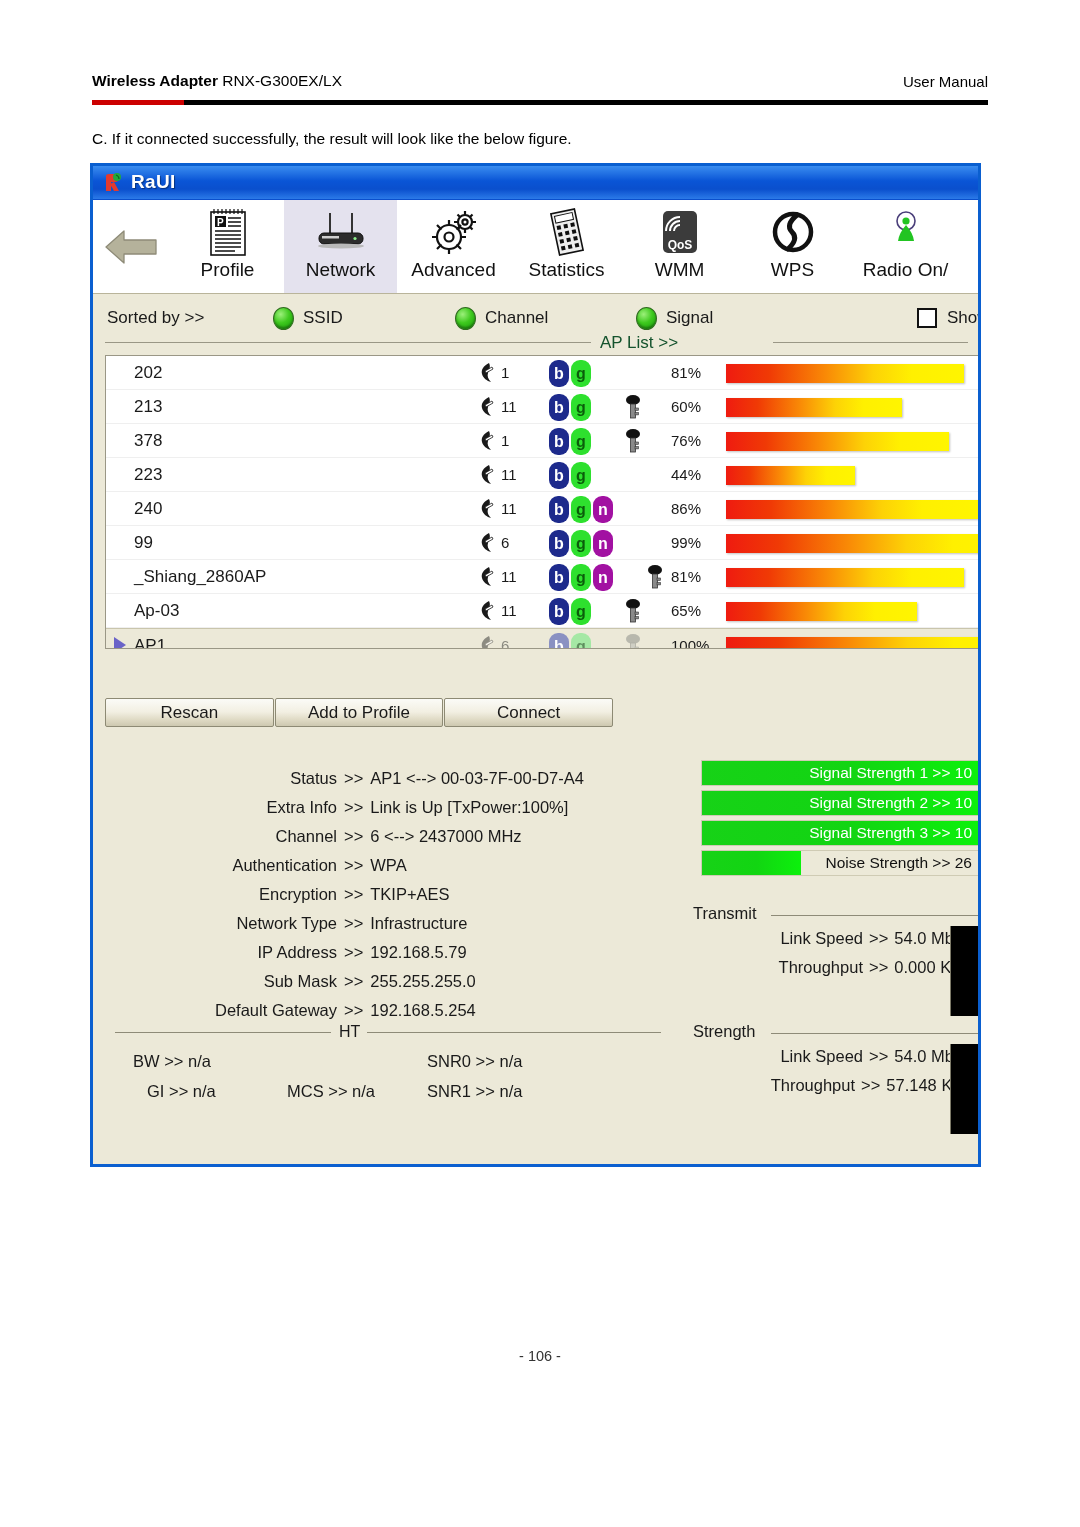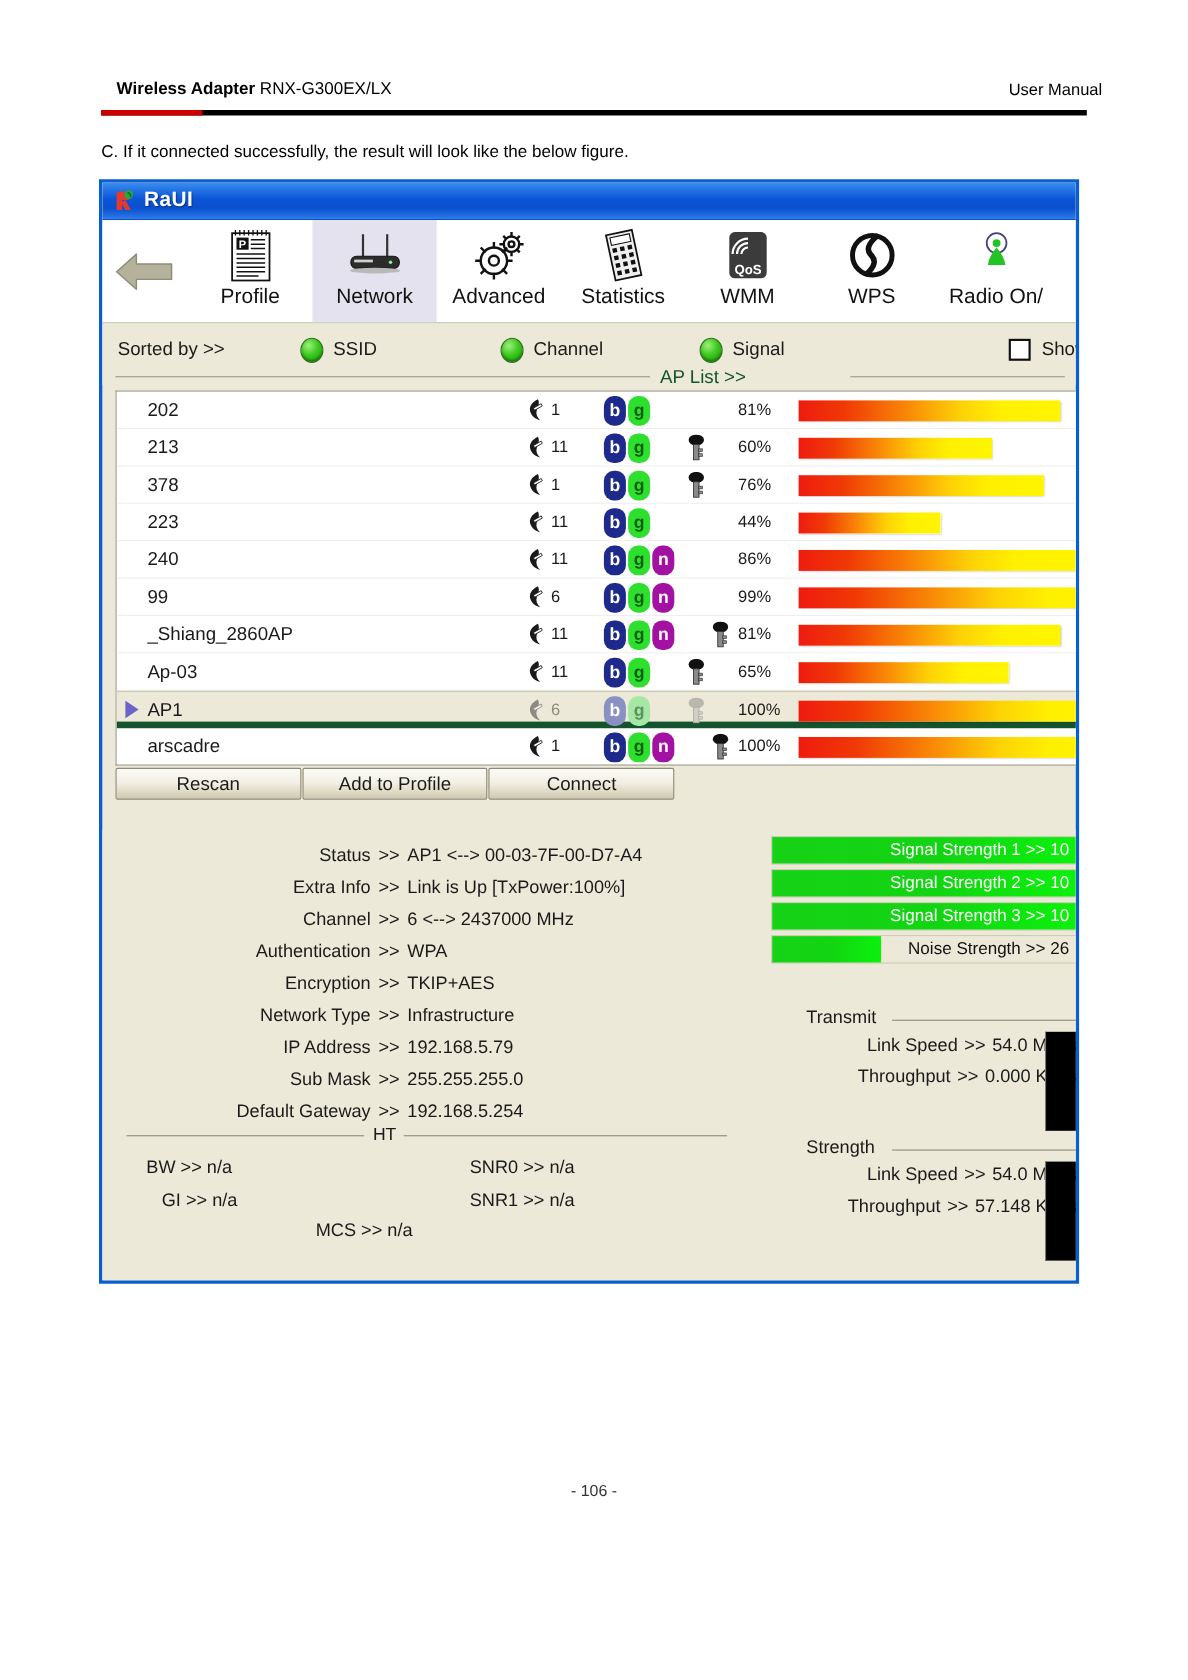--- a/index.html
+++ b/index.html
@@ -7,21 +7,21 @@
   body {
     width:1080px; height:1527px;
     background:#ffffff;
     font-family:"Liberation Sans", sans-serif;
     position:relative;
     overflow:hidden;
   }
 
   
   #page-header{
-    position:absolute; left:92px; top:72px; width:896px; height:30px;margin-left:14px;
+    position:absolute; left:92px; top:72px; width:896px; height:30px;
   }
   #hdr-left{ position:absolute; left:0; top:0; font-size:15.5px; color:#000; white-space:nowrap; }
   #hdr-left b{ font-weight:bold; }
   #hdr-right{ position:absolute; right:0; top:1px; font-size:15px; color:#000; }
   #hdr-rule{ position:absolute; left:92px; top:100px; width:896px; height:5px; background:#000; }
   #hdr-rule-red{ position:absolute; left:0; top:0; width:92px; height:5px; background:#cc0000; }
 
   #caption{
     position:absolute; left:92px; top:130px; font-size:15.5px; color:#000; white-space:nowrap;
   }
@@ -92,21 +92,21 @@
     position:absolute; left:12px; right:10px; top:42px; height:12px;
   }
   #aplist-divider .line-l{ position:absolute; left:0; top:6px; width:486px; height:1px; background:#9a9786; }
   #aplist-divider .line-r{ position:absolute; left:668px; right:0; top:6px; height:1px; background:#9a9786; }
   #aplist-divider .dtext{
     position:absolute; left:495px; top:-3px; font-size:17px; color:#14532d; white-space:nowrap;
   }
 
   
   #ap-list{
-    position:absolute; left:12px; top:189px; right:-1px; height:341px;
+    position:absolute; left:12px; top:189px; right:-1px; height:294px;
     background:#ffffff; border:1px solid #9a9786; border-right:none;
     overflow:hidden;
   }
   .ap-row{
     height:34px; position:relative; border-bottom:1px solid #efefef;
   }
   .ap-row.selected{ background:#ece9d8; border-top:1px solid #c9c5ac; border-bottom:6px solid #14532d;}
   .ap-arrow{
     position:absolute; left:8px; top:8px; width:0;height:0;
     border-left:12px solid #6a63c8; border-top:8px solid transparent; border-bottom:8px solid transparent;
@@ -186,21 +186,21 @@
     position:absolute; left:0; top:0; bottom:0;
     background:linear-gradient(to right,#17d217 0%,#12d512 55%,#0cf10c 100%);
   }
   .q-text{
     position:absolute; right:6px; top:3px; font-size:15.5px; white-space:nowrap;
     color:#ffffff;
   }
   .q-text.dark{ color:#111; }
 
   
-  .tr-section{ position:absolute; left:640px; right:-1px;margin-top:12px; }
+  .tr-section{ position:absolute; left:600px; right:-1px; }
   .tr-head{ position:relative; height:18px; }
   .tr-head .t{ position:absolute; left:0; top:-2px; font-size:16.5px; color:#1a1a1a;}
   .tr-head .ln{ position:absolute; left:78px; right:0; top:9px; height:1px; background:#8e8b78; }
   .tr-line{ font-size:16.5px; color:#1a1a1a; white-space:nowrap; height:29px; display:flex; align-items:center;}
   .tr-line .k{ width:170px; text-align:right; display:inline-block;}
   .tr-line .sep{ padding:0 6px; }
   .tr-graph{
     position:absolute; right:-1px; width:30px; background:#000;
     border-left:1px solid #7d7a68;
   }
@@ -644,21 +644,21 @@
 
     <div id="ht-block">
       <div id="ht-line">
         <span class="l1"></span>
         <span class="t">HT</span>
         <span class="l2"></span>
       </div>
       <div id="ht-grid">
         <span class="c" style="left:18px;  top:0px;">BW &gt;&gt; n/a</span>
         <span class="c" style="left:32px;  top:30px;">GI &gt;&gt; n/a</span>
-        <span class="c" style="left:172px; top:30px;margin-top:28px;">MCS &gt;&gt; n/a</span>
+        <span class="c" style="left:172px; top:30px;">MCS &gt;&gt; n/a</span>
         <span class="c" style="left:312px; top:0px;">SNR0 &gt;&gt; n/a</span>
         <span class="c" style="left:312px; top:30px;">SNR1 &gt;&gt; n/a</span>
       </div>
     </div>
 
     <div id="quality">
         <div class="q-bar">
           <div class="q-fill" style="width: 100%;"></div>
           <div class="q-text">Signal Strength 1 &gt;&gt; 10</div>
         </div>

